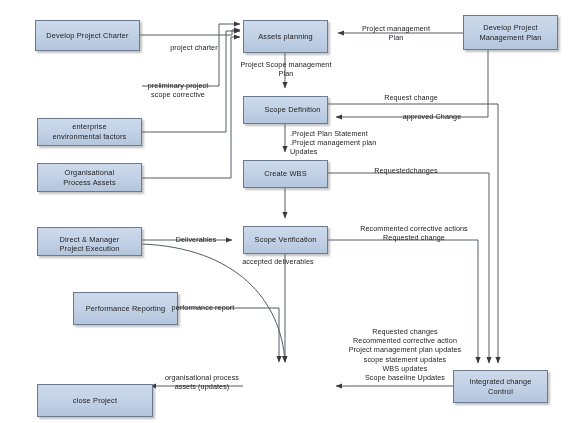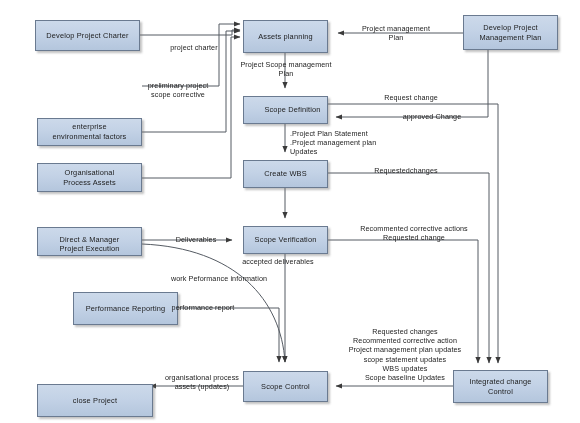--- a/index.html
+++ b/index.html
@@ -143,23 +143,20 @@
   </div>
 
   <div class="node" style="left:243px;top:160px;width:85px;height:28px;">
     <span>Create WBS</span>
   </div>
 
   <div class="node" style="left:243px;top:226px;width:85px;height:28px;">
     <span>Scope Verification</span>
   </div>
 
-  <div class="node" style="left:243px;top:371px;width:85px;height:31px;">
-    <span>Scope Control</span>
-  </div>
 
   <div class="node" style="left:453px;top:370px;width:95px;height:33px;">
     <span style="white-space:pre-line;">Integrated change
 Control</span>
   </div>
 
   <div class="node" style="left:463px;top:15px;width:95px;height:35px;">
     <span style="white-space:pre-line;">Develop Project
 Management Plan</span>
   </div>
@@ -186,21 +183,20 @@
   <div class="edge-label" style="left:358px;top:166px;width:96px;">Requestedchanges</div>
 
 
   <div class="edge-label" style="left:329px;top:224px;width:170px;">Recommented corrective actions
 Requested change</div>
 
   <div class="edge-label" style="left:160px;top:235px;width:72px;">Deliverables</div>
 
   <div class="edge-label" style="left:223px;top:257px;width:110px;">accepted deliverables</div>
 
-  <div class="edge-label" style="left:143px;top:274px;width:152px;">work Peformance information</div>
 
   <div class="edge-label" style="left:150px;top:303px;width:106px;">performance report</div>
 
   <div class="edge-label" style="left:320px;top:327px;width:170px;">Requested changes
 Recommented corrective action
 Project management plan updates
 scope statement updates
 WBS updates
 Scope baseline Updates</div>
 

